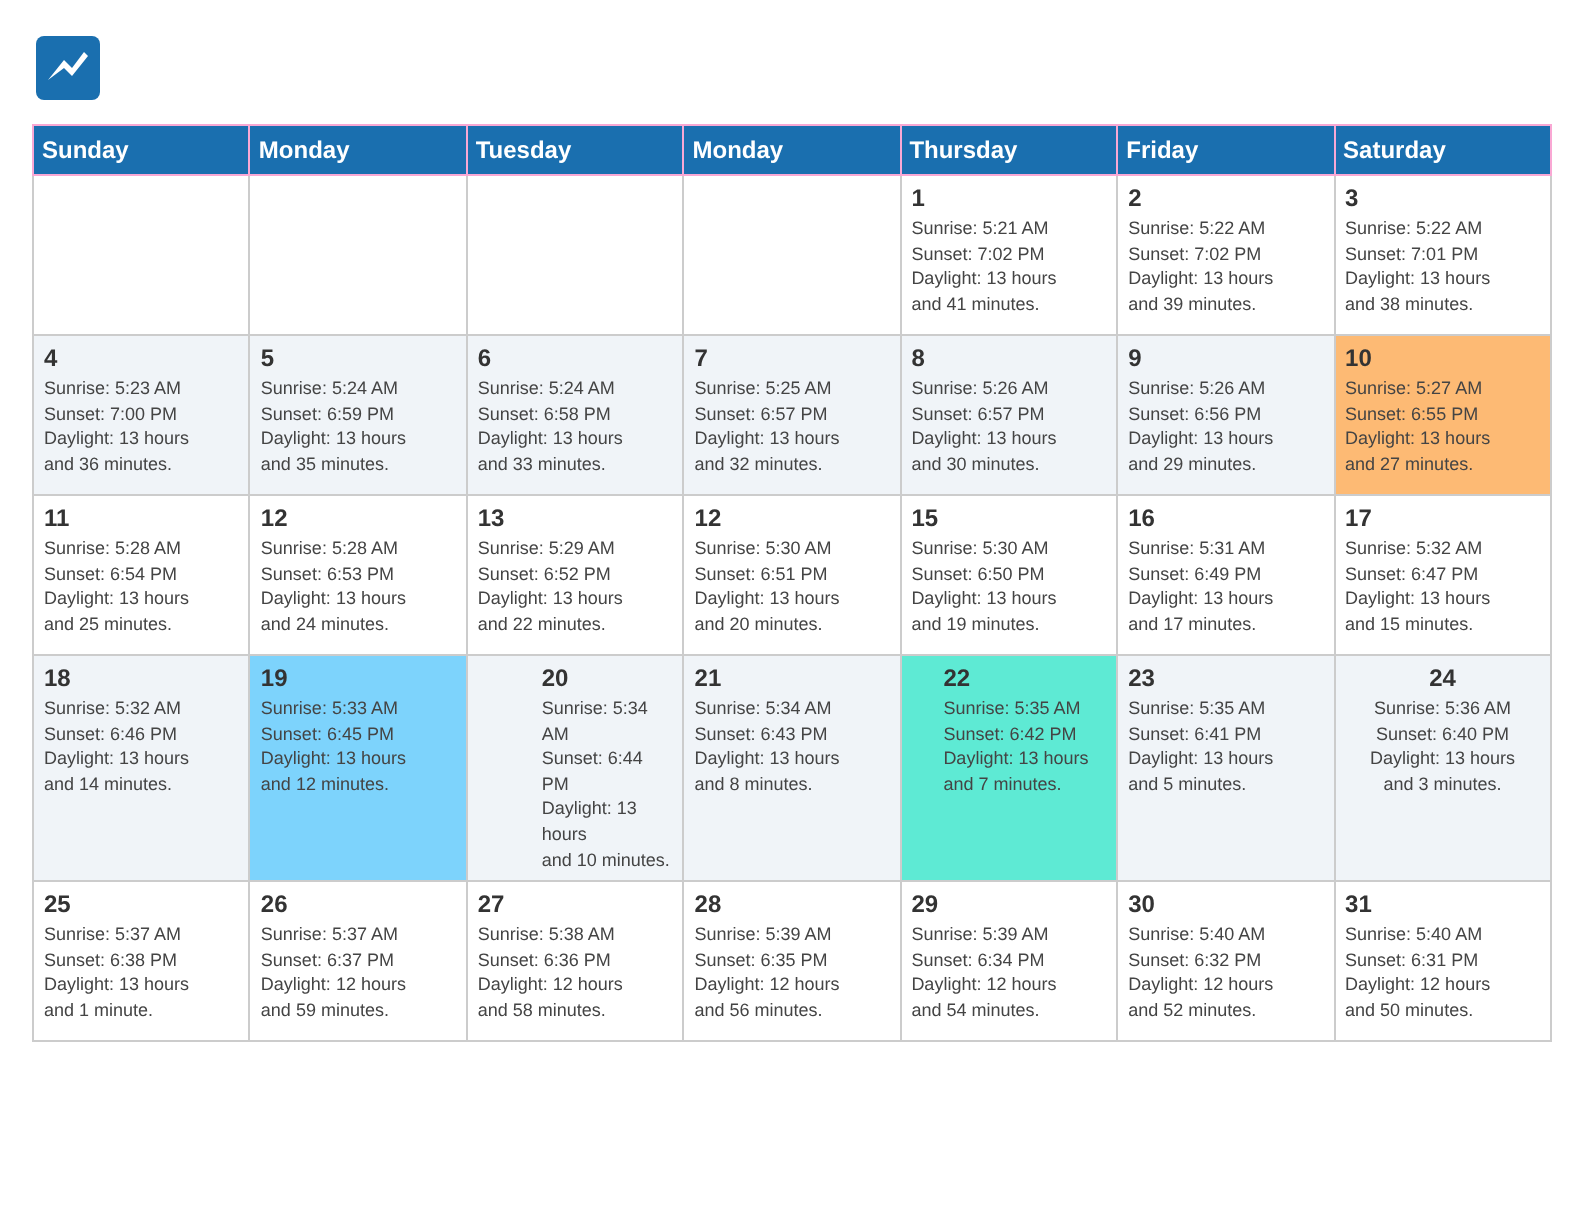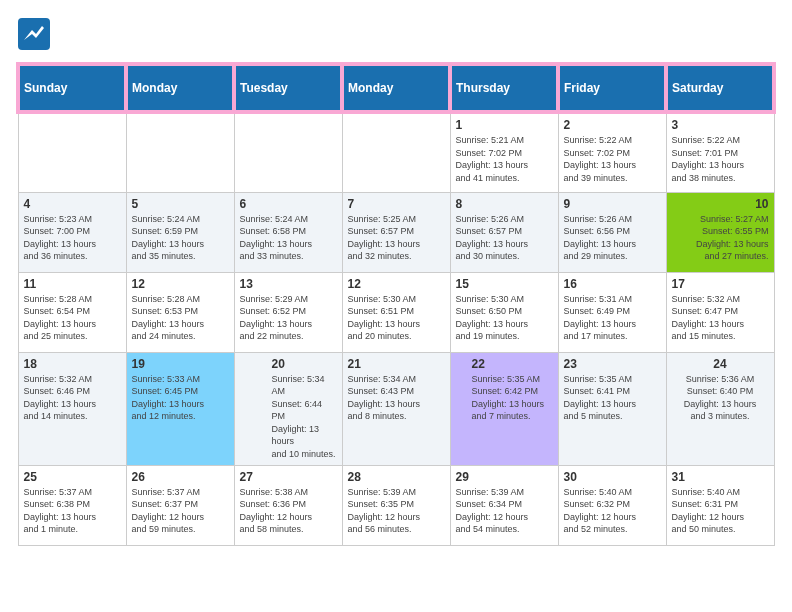--- a/index.html
+++ b/index.html
@@ -29,25 +29,25 @@
       color: #555;
     }
     .calendar {
       width: 100%;
       border-collapse: collapse;
       font-size: 10px;
     }
     .calendar th {
       background-color: #1a6faf;
       color: white;
-      padding: 15px 4px;
+      padding: 5px 4px;
       text-align: left;
       font-size: 12px;
       font-weight: bold;
-      border: 4px solid #f9a8d4;
+      border: 1px solid #f9a8d4;
     }
     .calendar td {
       border: 1px solid #ccc;
       padding: 4px 5px;
       vertical-align: top;
       min-height: 80px;
       height: 80px;
       width: 108px;
       background: #fff;
     }
@@ -147,21 +147,21 @@
           <div class="day-info">Sunrise: 5:25 AM<br>Sunset: 6:57 PM<br>Daylight: 13 hours<br>and 32 minutes.</div>
         </td>
         <td style="background: rgb(240, 244, 248);">
           <span class="day-number">8</span>
           <div class="day-info">Sunrise: 5:26 AM<br>Sunset: 6:57 PM<br>Daylight: 13 hours<br>and 30 minutes.</div>
         </td>
         <td style="background: rgb(240, 244, 248);">
           <span class="day-number">9</span>
           <div class="day-info">Sunrise: 5:26 AM<br>Sunset: 6:56 PM<br>Daylight: 13 hours<br>and 29 minutes.</div>
         </td>
-        <td style="background: #84cc16; text-align: right;">
+        <td style="background: #fdba74;">
           <span class="day-number">10</span>
           <div class="day-info">Sunrise: 5:27 AM<br>Sunset: 6:55 PM<br>Daylight: 13 hours<br>and 27 minutes.</div>
         </td>
       </tr>
       <tr>
         <td>
           <span class="day-number">11</span>
           <div class="day-info">Sunrise: 5:28 AM<br>Sunset: 6:54 PM<br>Daylight: 13 hours<br>and 25 minutes.</div>
         </td>
         <td>
@@ -199,21 +199,21 @@
           <div class="day-info">Sunrise: 5:33 AM<br>Sunset: 6:45 PM<br>Daylight: 13 hours<br>and 12 minutes.</div>
         </td>
         <td style="background: rgb(240, 244, 248); padding-left: 37px;">
           <span class="day-number">20</span>
           <div class="day-info">Sunrise: 5:34 AM<br>Sunset: 6:44 PM<br>Daylight: 13 hours<br>and 10 minutes.</div>
         </td>
         <td style="background: rgb(240, 244, 248);">
           <span class="day-number">21</span>
           <div class="day-info">Sunrise: 5:34 AM<br>Sunset: 6:43 PM<br>Daylight: 13 hours<br>and 8 minutes.</div>
         </td>
-        <td style="background: #c4b5fd; padding-left: 21px;">
+        <td style="background: #5eead4; padding-left: 21px;">
           <span class="day-number">22</span>
           <div class="day-info">Sunrise: 5:35 AM<br>Sunset: 6:42 PM<br>Daylight: 13 hours<br>and 7 minutes.</div>
         </td>
         <td style="background: rgb(240, 244, 248);">
           <span class="day-number">23</span>
           <div class="day-info">Sunrise: 5:35 AM<br>Sunset: 6:41 PM<br>Daylight: 13 hours<br>and 5 minutes.</div>
         </td>
         <td style="background: rgb(240, 244, 248); text-align: center;">
           <span class="day-number">24</span>
           <div class="day-info">Sunrise: 5:36 AM<br>Sunset: 6:40 PM<br>Daylight: 13 hours<br>and 3 minutes.</div>

